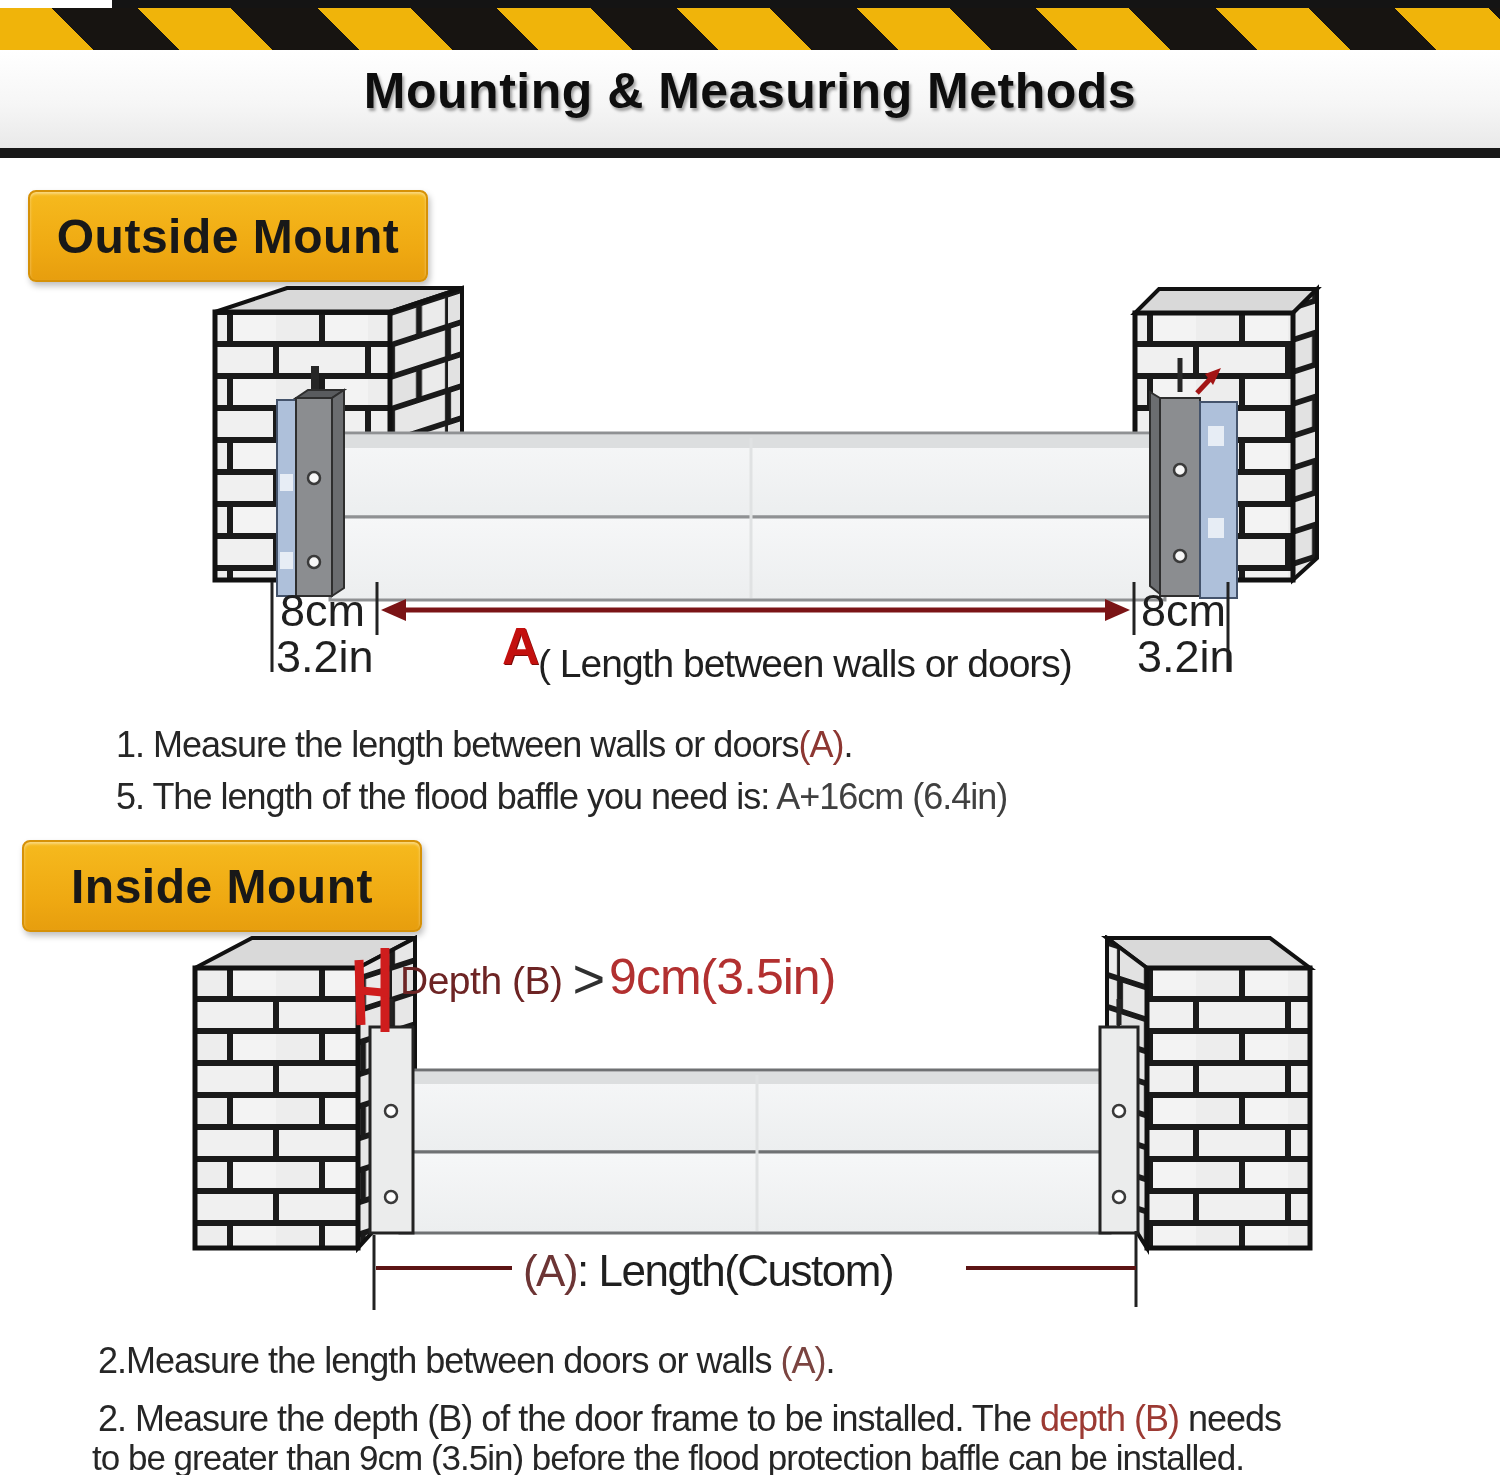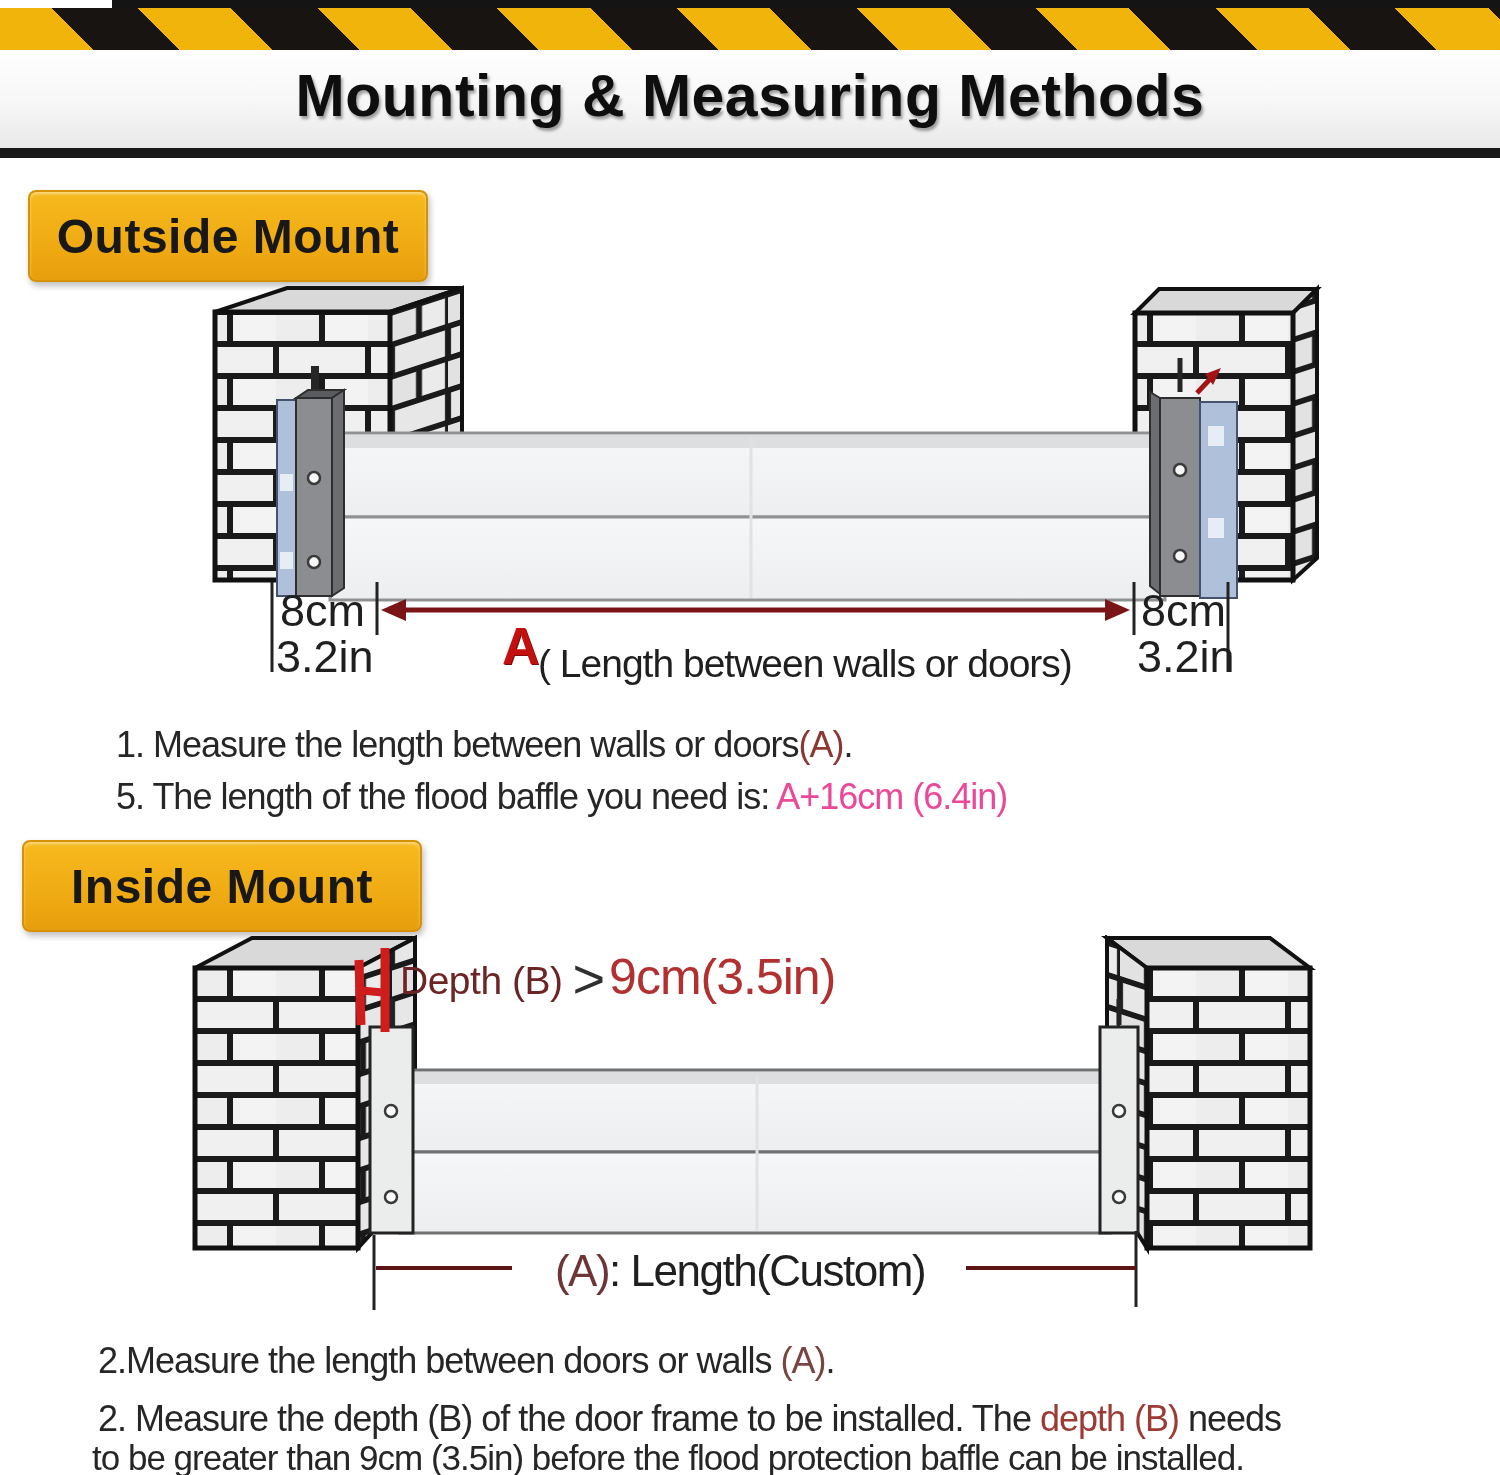--- a/index.html
+++ b/index.html
@@ -7,21 +7,21 @@
         font-family:"Liberation Sans", sans-serif;}
   .abs{position:absolute;}
 
   
   .topline{position:absolute;top:0;left:112px;right:0;height:9px;background:#141414;}
   .hazard{position:absolute;top:8px;left:0;width:1500px;height:42px;
           background:repeating-linear-gradient(45deg,#f0b40a 0 66px,#171411 66px 127px);}
   .titleband{position:absolute;top:50px;left:0;width:1500px;height:98px;
              background:linear-gradient(180deg,#ffffff 0%,#f6f6f6 55%,#e9e9e9 100%);}
   .title{position:absolute;top:62px;left:0;width:1500px;text-align:center;
-         font-size:59px;font-weight:bold;color:#0e0e0e;letter-spacing:0.5px;
+         font-size:50px;font-weight:bold;color:#0e0e0e;letter-spacing:0.5px;
          text-shadow:2px 3px 3px rgba(0,0,0,0.35);white-space:nowrap;}
   .divider{position:absolute;top:148px;left:0;width:1500px;height:10px;background:#181818;}
 
   
   .badge{position:absolute;width:396px;height:88px;border-radius:8px;
          background:linear-gradient(180deg,#f6ba1e 0%,#efa912 65%,#e79e0e 100%);
          border:2px solid #d69107;display:flex;align-items:center;justify-content:center;
          font-size:48px;font-weight:bold;color:#181818;letter-spacing:0.5px;
          box-shadow:2px 4px 6px rgba(0,0,0,0.25), inset 0 2px 3px rgba(255,255,255,0.45);
          white-space:nowrap;}
@@ -33,28 +33,28 @@
   .letterA{position:absolute;left:502px;top:620px;font-size:52px;font-weight:bold;
            color:#c3100e;line-height:1;text-shadow:1px 1px 0 #7d0a08;}
   .lenlabel{position:absolute;left:538px;top:644px;font-size:39px;color:#1f1f1f;
             letter-spacing:-1px;line-height:1;white-space:nowrap;}
   .depthrow{position:absolute;left:400px;top:948px;display:flex;align-items:baseline;
             white-space:nowrap;}
   .depth-label{font-size:39px;color:#6d2424;letter-spacing:-0.5px;}
   .depth-gt{font-size:56px;color:#303030;margin:0 4px 0 10px;position:relative;top:4px;line-height:0.8;}
   .depth-value{font-size:50px;color:#b23030;letter-spacing:-1px;}
   .mlabel{position:absolute;left:376px;top:1246px;width:664px;text-align:center;
-          font-size:44px;letter-spacing:-1.5px;color:#1f1f1f;white-space:nowrap;padding-left:32px;}
+          font-size:44px;letter-spacing:-1.5px;color:#1f1f1f;white-space:nowrap;}
   .mlabel .ared{color:#6d3535;}
 
   
   .instr{position:absolute;font-size:36px;letter-spacing:-1px;color:#262626;
          line-height:1.25;white-space:nowrap;}
   .instr .red-a{color:#8d3732;}
-  .instr .red-b{color:#ec4899;}
+  .instr .red-b{color:#404040;}
   .instr .red-c{color:#7b4440;}
   .instr .red-d{color:#9c3a33;}
   .instr-small{font-size:35px;}
 
   svg{display:block;}
 </style>
 </head>
 <body>
 
 <div class="page">

